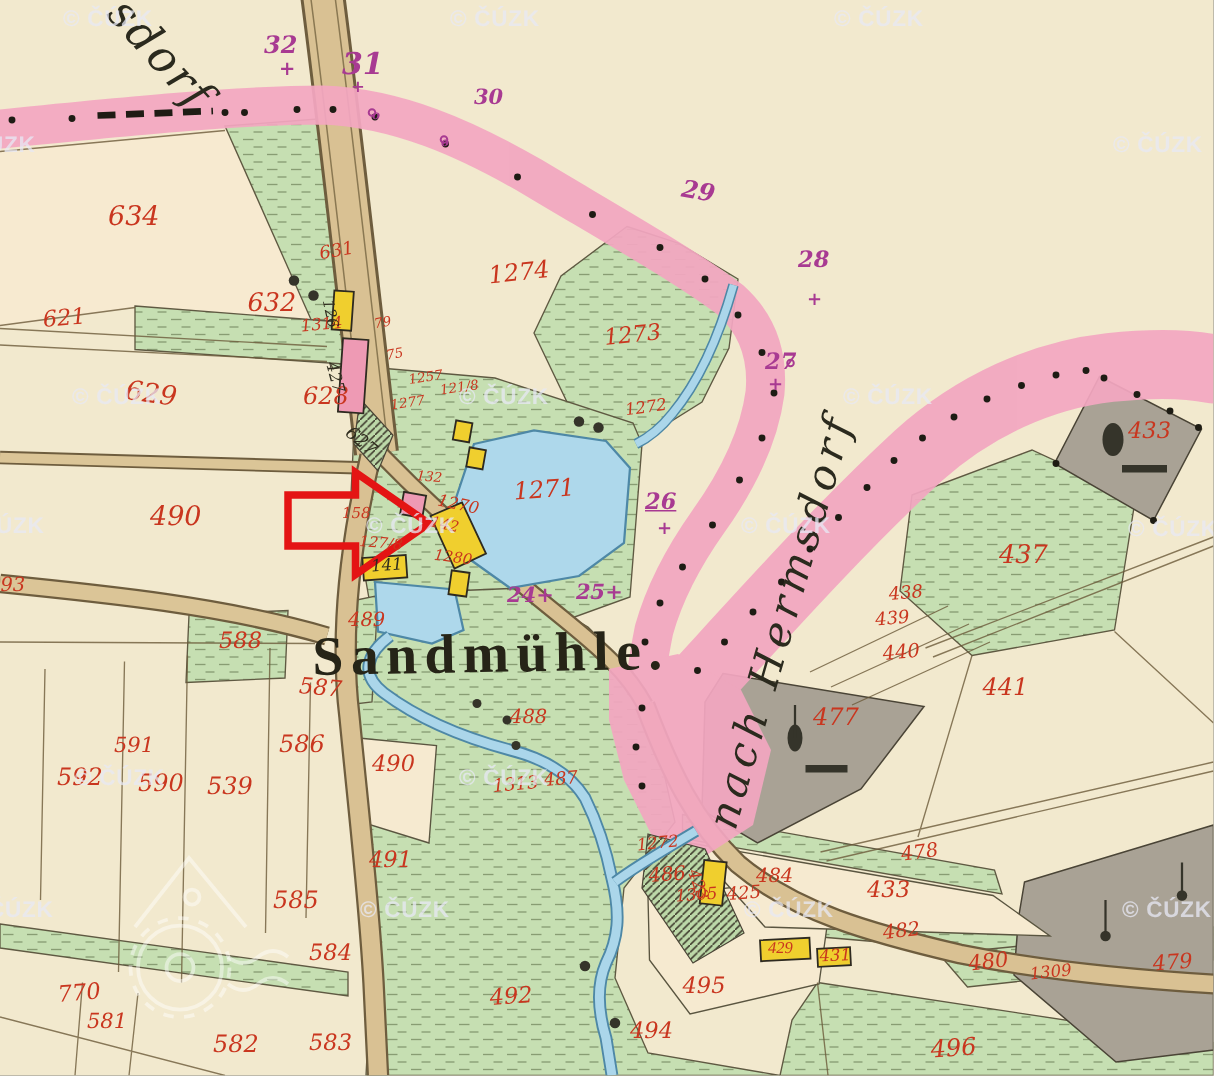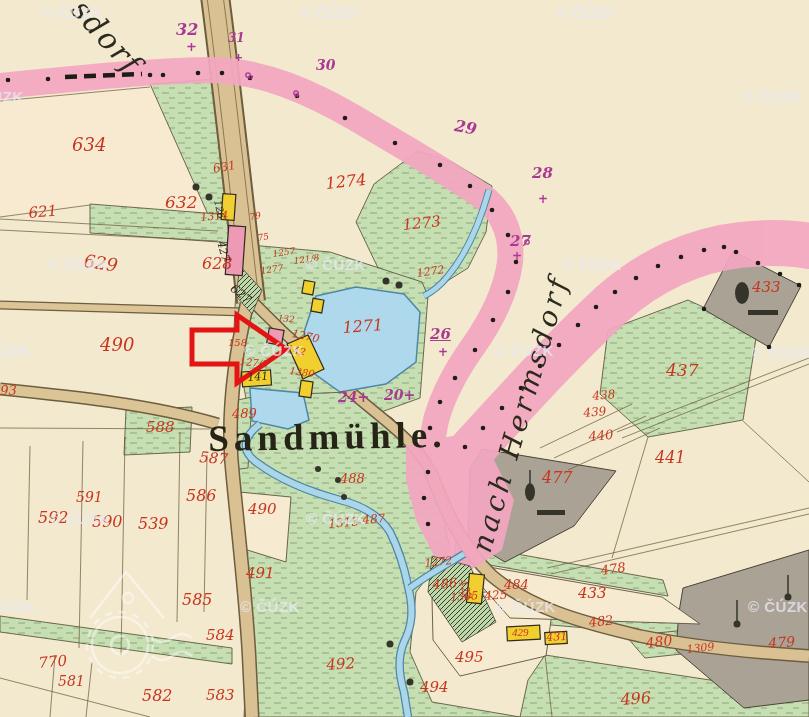--- a/index.html
+++ b/index.html
@@ -281,31 +281,31 @@
       <span class="lbl red" style="left: 686px; top: 644px; font-size: 11px; transform: rotate(-6deg);">1309</span>
       <span class="lbl red" style="left: 467px; top: 578px; font-size: 11px; transform: rotate(70deg);">423</span>
       <span class="lbl red" style="left: 512px; top: 627px; font-size: 11px; font-family: Liberation Serif, serif;">429</span>
       <span class="lbl red" style="left: 546px; top: 632px; font-size: 11px; transform: rotate(-3deg);">431</span>
       <span class="lbl black" style="left: 247px; top: 372px; font-size: 11px; transform: rotate(-4deg);">141</span>
       <span class="lbl black" style="left: 226px; top: 240px; font-size: 11px; transform: rotate(75deg);">427</span>
       <span class="lbl black" style="left: 222px; top: 199px; font-size: 10px; transform: rotate(78deg);">126</span>
       <span class="lbl black" style="left: 236px; top: 282px; font-size: 12px; transform: rotate(40deg);">627</span>
       <span class="lbl purple" style="left: 176px; top: 22px; font-size: 16px;">32</span>
       <span class="lbl purple" style="left: 186px; top: 40px; font-size: 13px;">+</span>
-      <span class="lbl purple" style="left: 228px; top: 32px; font-size: 12px;">31</span>
+      <span class="lbl purple" style="left: 228px; top: 32px; font-size: 20px;">31</span>
       <span class="lbl purple" style="left: 234px; top: 52px; font-size: 11px;">+</span>
       <span class="lbl purple" style="left: 316px; top: 58px; font-size: 14px;">30</span>
       <span class="lbl purple" style="left: 456px; top: 118px; font-size: 16px; transform: rotate(10deg);">29</span>
       <span class="lbl purple" style="left: 532px; top: 166px; font-size: 15px;">28</span>
       <span class="lbl purple" style="left: 538px; top: 193px; font-size: 12px;">+</span>
       <span class="lbl purple" style="left: 510px; top: 234px; font-size: 15px;">27</span>
       <span class="lbl purple" style="left: 512px; top: 250px; font-size: 12px;">+</span>
       <span class="lbl purple" style="left: 430px; top: 327px; font-size: 15px; text-decoration: underline;">26</span>
       <span class="lbl purple" style="left: 438px; top: 346px; font-size: 12px;">+</span>
-      <span class="lbl purple" style="left: 384px; top: 388px; font-size: 14px;">20+</span>
+      <span class="lbl purple" style="left: 384px; top: 388px; font-size: 14px;">25+</span>
       <span class="lbl purple" style="left: 338px; top: 390px; font-size: 14px;">24+</span>
       <span class="lbl purple" style="left: 294px; top: 90px; font-size: 8px;">o</span>
       <span class="lbl purple" style="left: 248px; top: 72px; font-size: 8px;">o</span>
       <span class="lbl script" style="left: 88px; top: -6px; font-size: 30px; transform: rotate(48deg); letter-spacing: 2px;">sdorf</span>
       <span class="lbl script" style="left: 468px; top: 548px; font-size: 28px; transform: rotate(-74deg); letter-spacing: 4px;">nach Hermsdorf</span>
       <span class="lbl place" style="left: 208px; top: 420px; font-size: 37px; transform: rotate(-1deg); letter-spacing: 5px;">Sandmühle.</span>
     </div>
 <div id="watermarks">
 <span class="wm" style="left: 42px; top: 4px;">© ČÚZK</span>
       <span class="wm" style="left: 300px; top: 4px;">© ČÚZK</span>

